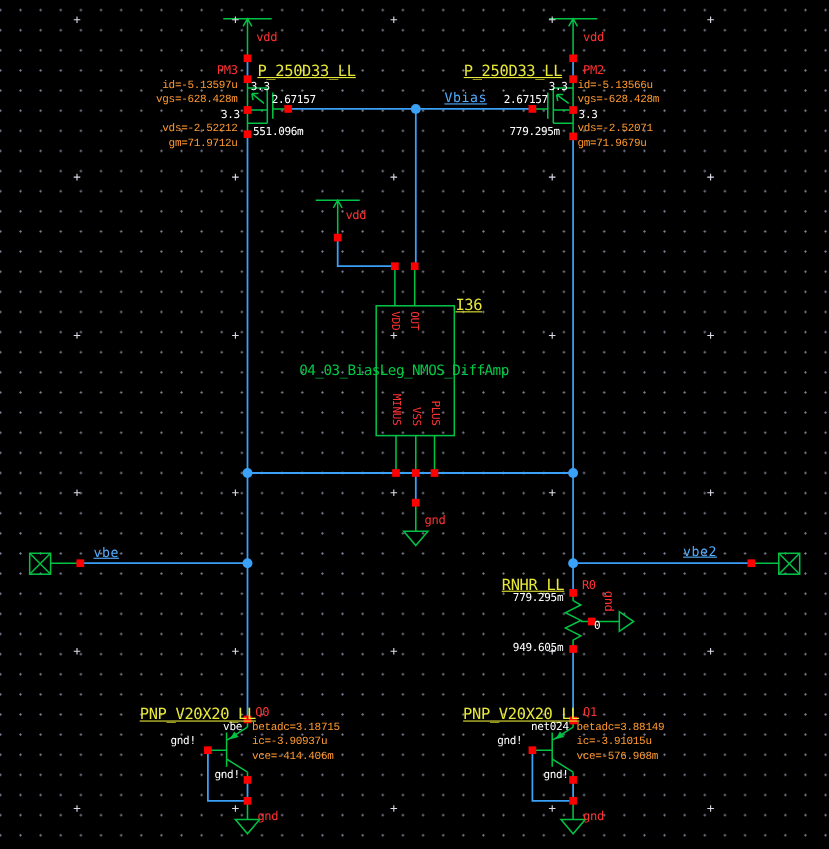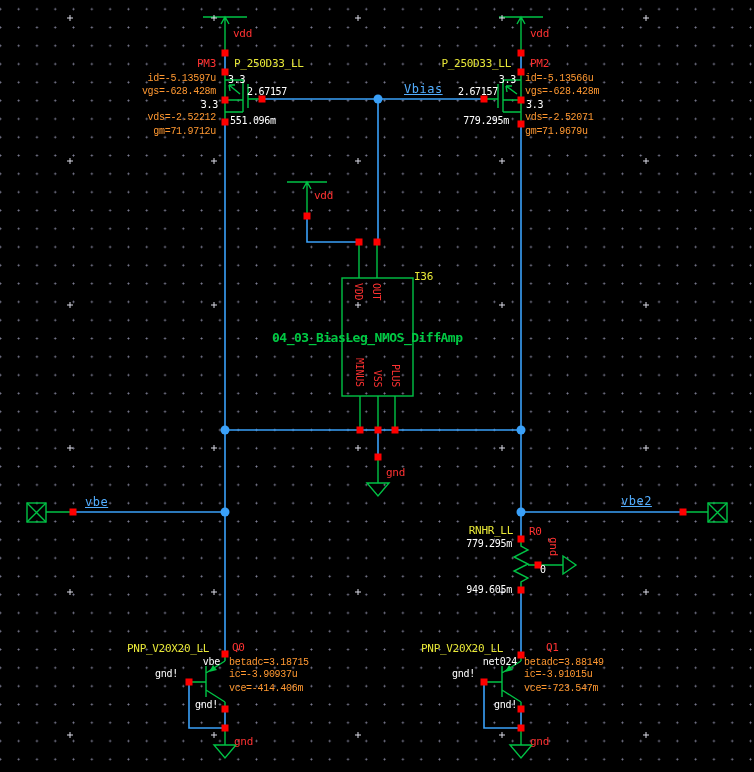--- a/index.html
+++ b/index.html
@@ -8,25 +8,25 @@
     background-color:#000;
     background-image:radial-gradient(circle,#83839a 0.7px,transparent 1.3px);
     background-size:18.3px 18.3px;
     background-position:9.5px 0px;
     font-family:"DejaVu Sans Mono",monospace;
   }
   #wiresvg{position:absolute;left:0;top:0;z-index:1;}
   .lbl{position:absolute;z-index:2;font:10px/1.1 "DejaVu Sans Mono",monospace;
        white-space:pre;letter-spacing:-0.3px;}
   .orange{color:#ff9831;font-family:Liberation Mono, monospace;}
-  .yellow{color:#e8e838;font-size:11px;}
+  .yellow{color:#e8e838;font-size:14px;text-decoration:underline;}
   .red{color:#ff3232;font-size:11px;}
   .white{color:#ffffff;}
   .cyan{color:#53aeff;font-size:12px;letter-spacing:0.5px;text-decoration:underline;}
-  .greenbig{color:#00c943;font-size:13px;letter-spacing:-0.5px;font-weight:bold;}
+  .greenbig{color:#00c943;font-size:13px;letter-spacing:-0.5px;}
   .pinred{color:#ff3232;font-size:10px;}
   .rot{transform:rotate(90deg);transform-origin:0 0;}
 </style>
 </head>
 <body>
 
 <div id="canvas">
 
   <svg id="wiresvg" width="754" height="772" viewBox="0 0 754 772">
 
@@ -231,21 +231,21 @@
   <div class="lbl yellow" style="left:127px;top:643px">PNP_V20X20_LL</div>
   <div class="lbl red" style="left:232px;top:642px">Q0</div>
   <div class="lbl white" style="right:534px;top:656px">vbe</div>
   <div class="lbl orange" style="left:229px;top:657px">betadc=3.18715</div>
   <div class="lbl orange" style="left:229px;top:669px">ic=-3.90937u</div>
   <div class="lbl orange" style="left:229px;top:683px">vce=-414.406m</div>
   <div class="lbl white" style="left:155px;top:668px">gnd!</div>
   <div class="lbl white" style="left:195px;top:699px">gnd!</div>
 
   <div class="lbl yellow" style="left:421px;top:643px">PNP_V20X20_LL</div>
-  <div class="lbl red" style="left:546px;top:642px">Q1</div>
+  <div class="lbl red" style="left:530px;top:642px">Q1</div>
   <div class="lbl white" style="right:237px;top:656px">net024</div>
   <div class="lbl orange" style="left:524px;top:657px">betadc=3.88149</div>
   <div class="lbl orange" style="left:524px;top:669px">ic=-3.91015u</div>
-  <div class="lbl orange" style="left:524px;top:683px">vce=-723.547m</div>
+  <div class="lbl orange" style="left:524px;top:683px">vce=-576.968m</div>
   <div class="lbl white" style="left:452px;top:668px">gnd!</div>
   <div class="lbl white" style="left:494px;top:699px">gnd!</div>
 
 </div>
 
 </body></html>

